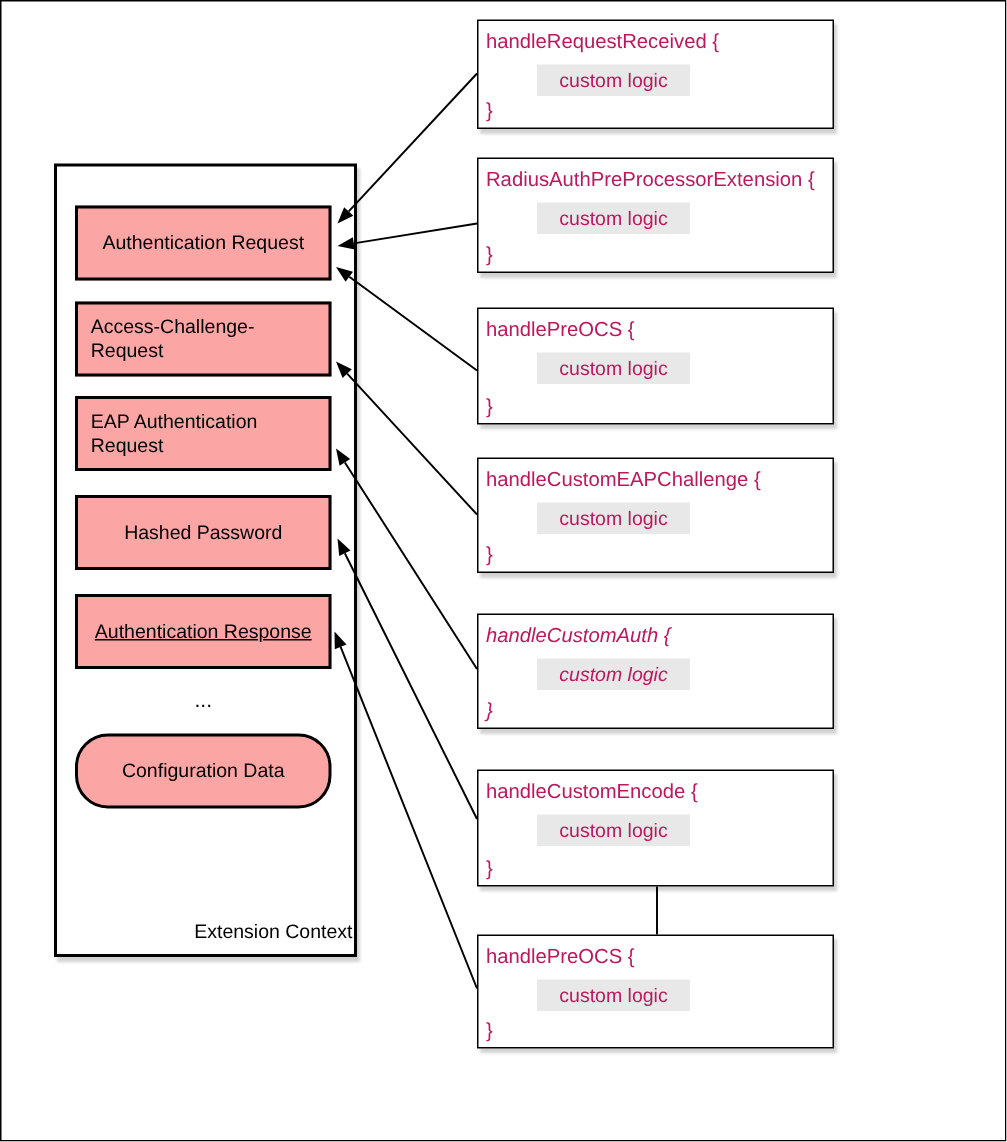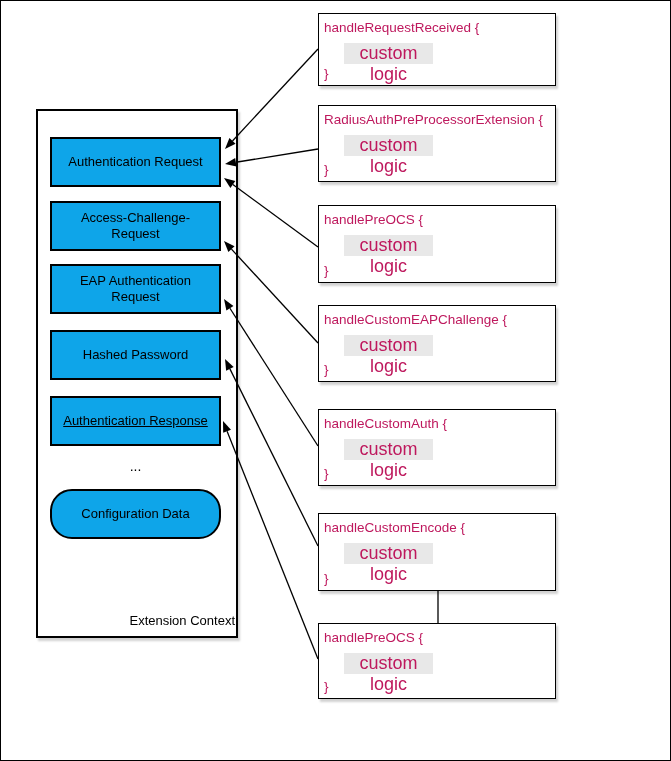--- a/index.html
+++ b/index.html
@@ -27,26 +27,25 @@
     right: 1px;
     bottom: 8px;
     font-size: 13px;
     color: #000000;
     white-space: nowrap;
     margin-top: 20px;
   }
 
   .ctx-item {
     position: absolute;
-    background: #0ea5e9;
+    background: #fca5a5;
     border: 2px solid #000000;
     display: flex;
     align-items: center;
     justify-content: center;
-    text-align: center;
     font-size: 13px;
     line-height: 16px;
     color: #000000;
   }
   .ctx-item .lbl { max-width: 150px; }
 
   .ctx-ellipsis {
     position: absolute;
     display: flex;
     align-items: center;
@@ -61,27 +60,27 @@
     border: 1.3px solid #000000;
     box-shadow: 2px 3px 2px rgba(0,0,0,0.18);
     font-size: 13.5px;
     color: #be185d;
   }
   .handler-title {
     margin: 6px 0 0 5px;
     white-space: nowrap;
   }
   .handler-logic {
-    margin: 8px 0 0 25px;
-    width: 89px;
+    margin: 8px 0 0 39px;
+    width: 102px;
     height: 21px;
     line-height: 21px;
     text-align: center;
     background: #e8e8e8;
-    font-size: 18px;
+    font-size: 13px;
   }
   .handler-close {
     position: absolute;
     left: 5px;
     bottom: 4px;
   }
 
   #conn-layer {
     position: absolute;
     left: 0; top: 0;
@@ -111,21 +110,21 @@
       <div class="handler-box" style="left: 317px; top: 204px; width: 238px; height: 78px;">
         <div class="handler-title">handlePreOCS {</div>
         <div class="handler-logic">custom logic</div>
         <div class="handler-close">}</div>
       </div>
       <div class="handler-box" style="left: 317px; top: 304px; width: 238px; height: 77px;">
         <div class="handler-title">handleCustomEAPChallenge {</div>
         <div class="handler-logic">custom logic</div>
         <div class="handler-close">}</div>
       </div>
-      <div class="handler-box" style="left: 317px; top: 408px; width: 238px; height: 77px;">
+      <div class="handler-box" style="left: 317px; top: 408px; width: 238px; height: 77px; font-style: italic;">
         <div class="handler-title">handleCustomAuth {</div>
         <div class="handler-logic">custom logic</div>
         <div class="handler-close">}</div>
       </div>
       <div class="handler-box" style="left: 317px; top: 512px; width: 238px; height: 78px;">
         <div class="handler-title">handleCustomEncode {</div>
         <div class="handler-logic">custom logic</div>
         <div class="handler-close">}</div>
       </div>
       <div class="handler-box" style="left: 317px; top: 622px; width: 238px; height: 76px;">

